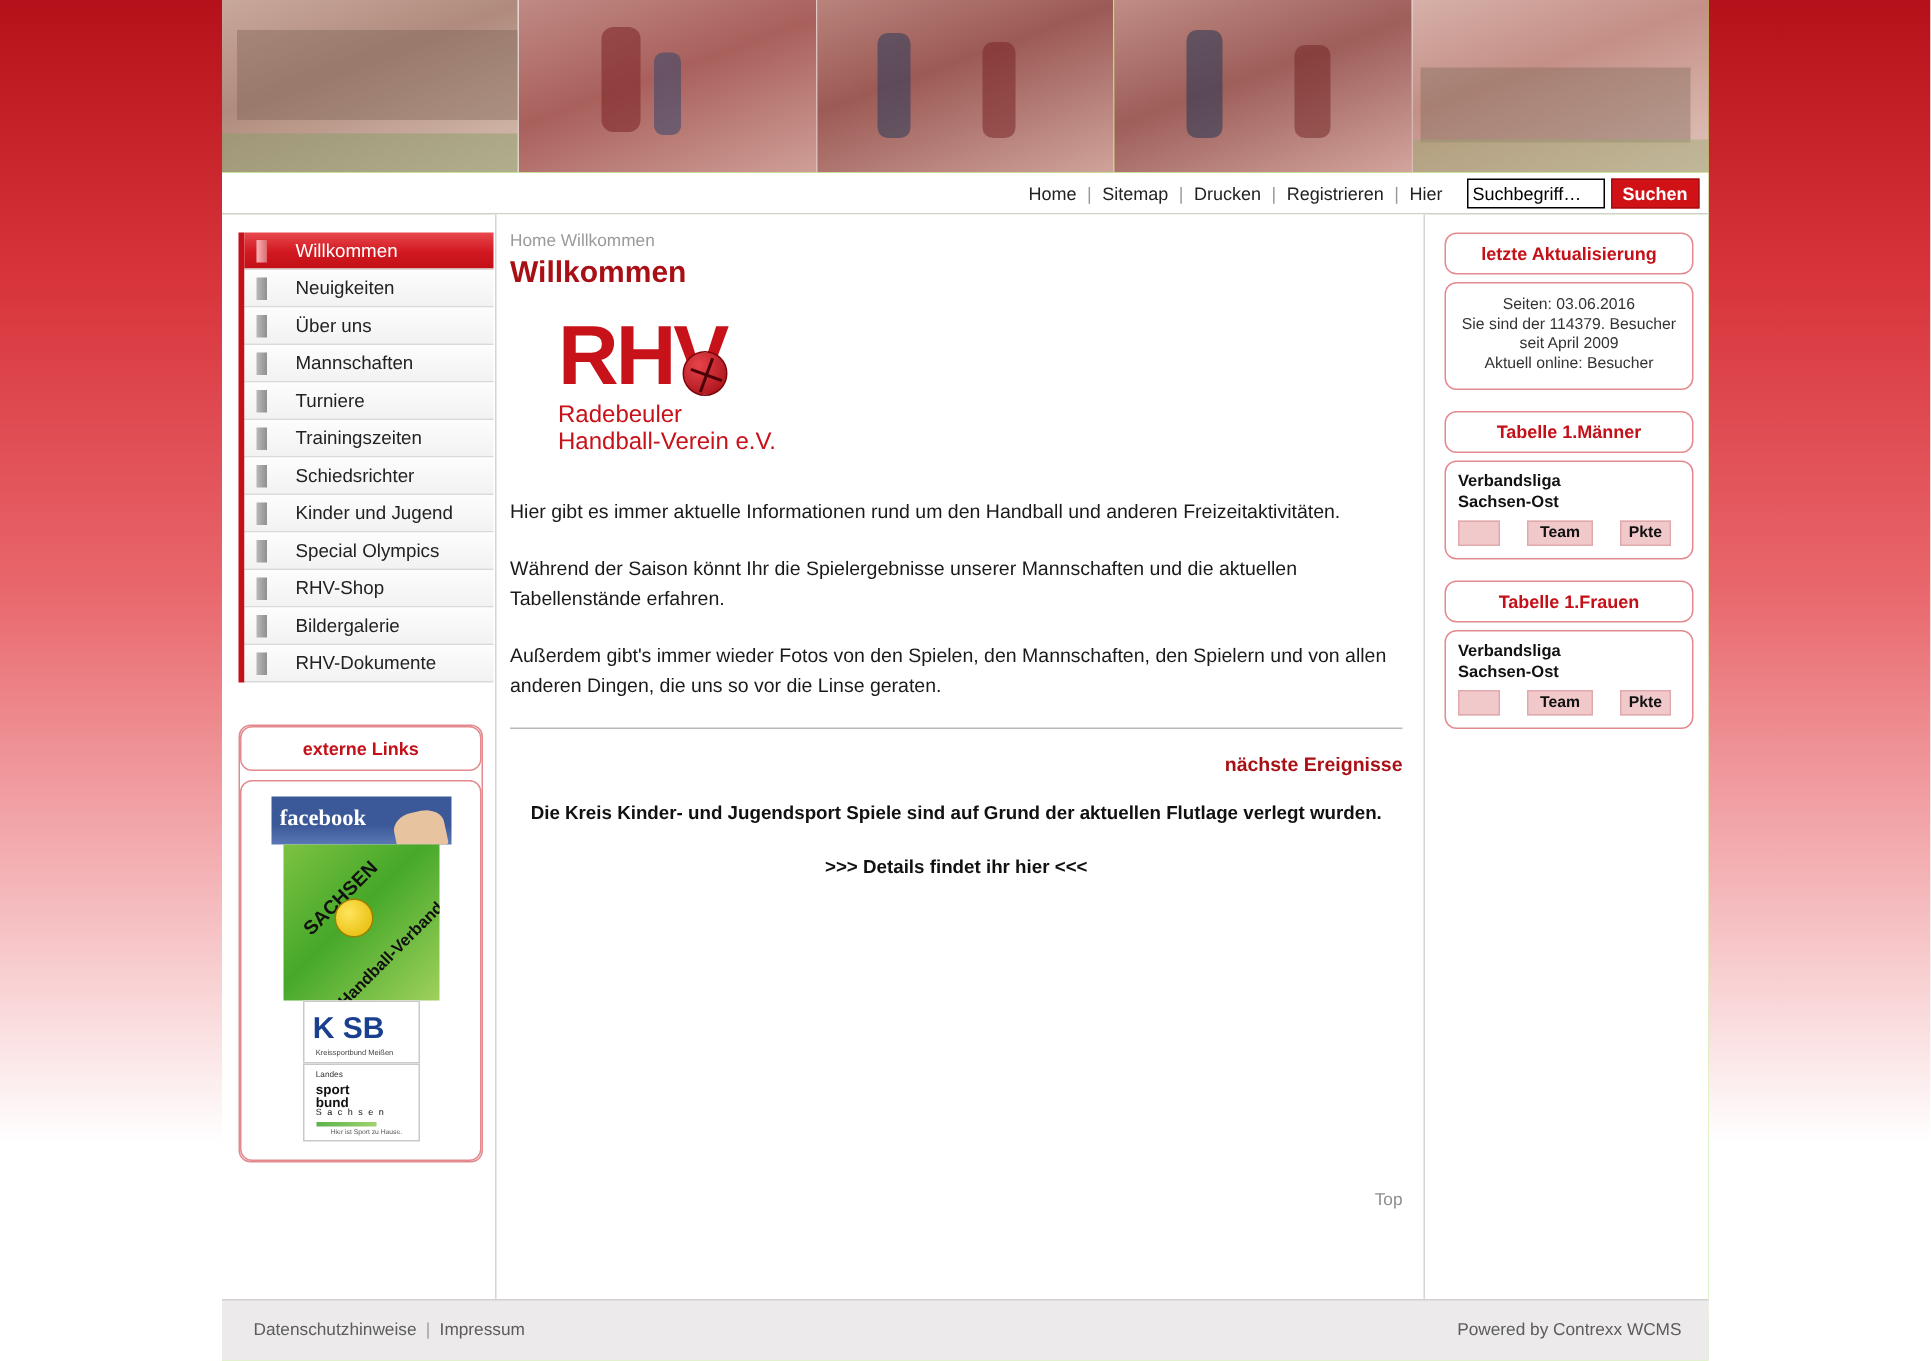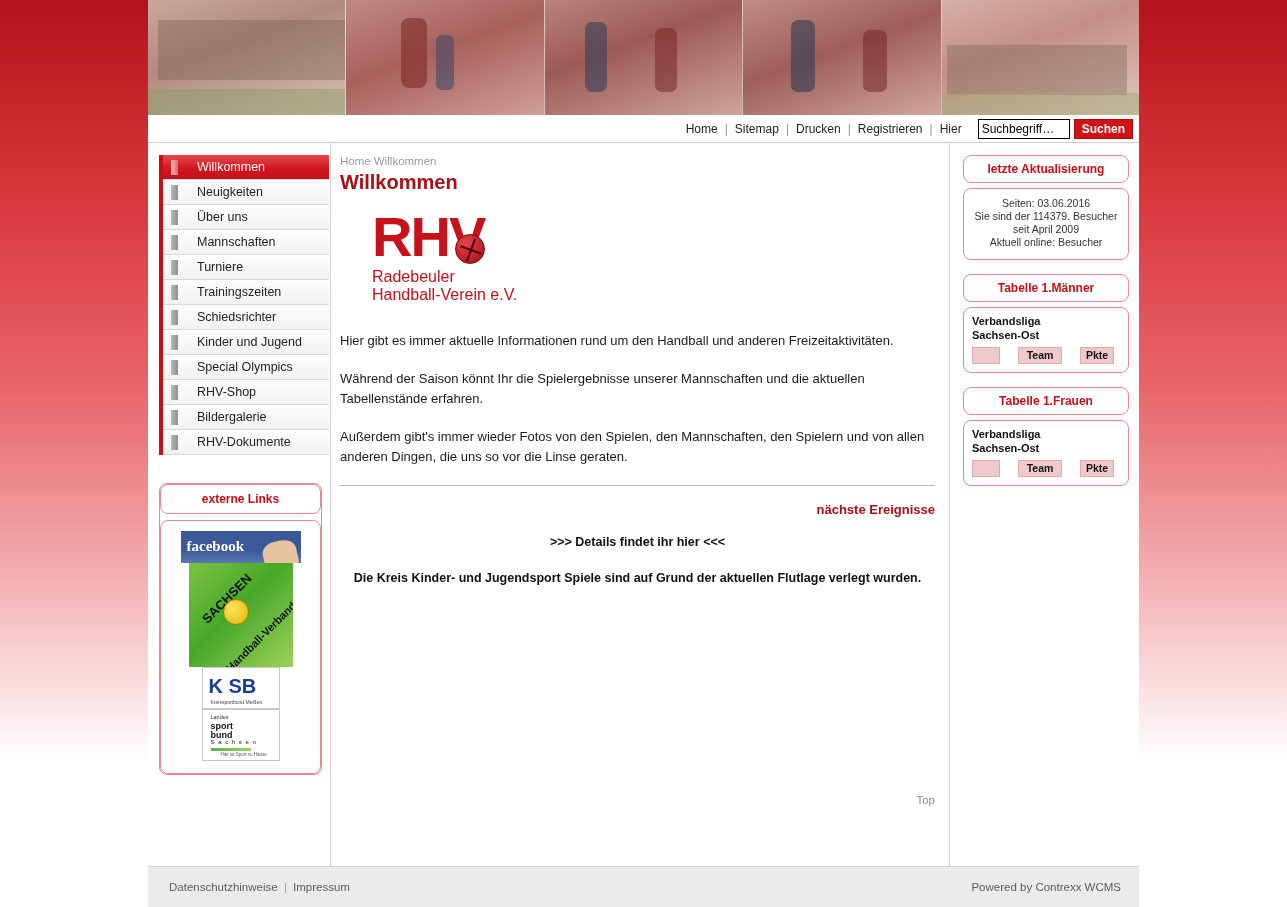--- a/index.html
+++ b/index.html
@@ -540,22 +540,22 @@
           <div class="sub2">Handball-Verein e.V.</div>
         </div>
 
         <p class="para">Hier gibt es immer aktuelle Informationen rund um den Handball und anderen Freizeitaktivitäten.</p>
         <p class="para">Während der Saison könnt Ihr die Spielergebnisse unserer Mannschaften und die aktuellen Tabellenstände erfahren.</p>
         <p class="para">Außerdem gibt's immer wieder Fotos von den Spielen, den Mannschaften, den Spielern und von allen anderen Dingen, die uns so vor die Linse geraten.</p>
 
         <hr class="divider">
 
         <div class="event-head">nächste Ereignisse</div>
+        <div class="event-line">Die Kreis Kinder- und Jugendsport Spiele sind auf Grund der aktuellen Flutlage verlegt wurden.</div>
         <div class="event-line">&gt;&gt;&gt; Details findet ihr hier &lt;&lt;&lt;</div>
-        <div class="event-line">Die Kreis Kinder- und Jugendsport Spiele sind auf Grund der aktuellen Flutlage verlegt wurden.</div>
 
         <div class="top-link">Top</div>
       </div>
 
       <div class="rightcol">
 
         <div class="rbox">
           <div class="rbox-title">letzte Aktualisierung</div>
           <div class="rbox-body">
             <div>Seiten: 03.06.2016</div>

